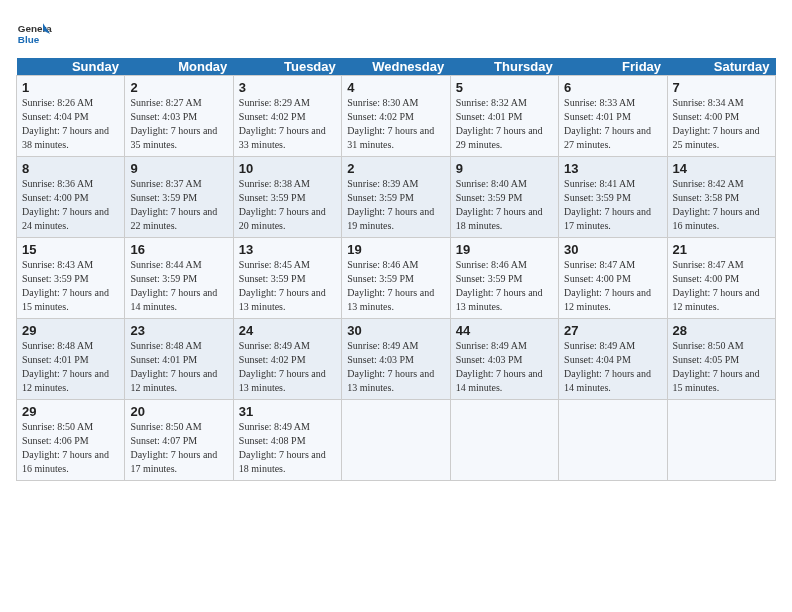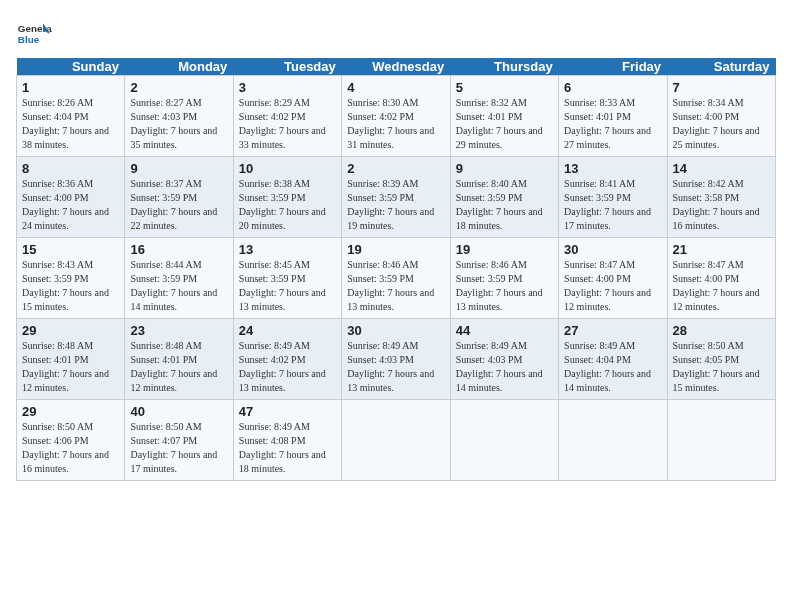--- a/index.html
+++ b/index.html
@@ -172,23 +172,23 @@
         <td><span class="day-num">44</span>
 <span class="day-detail">Sunrise: 8:49 AM<br>Sunset: 4:03 PM<br>Daylight: 7 hours and 14 minutes.</span></td>
         <td><span class="day-num">27</span>
 <span class="day-detail">Sunrise: 8:49 AM<br>Sunset: 4:04 PM<br>Daylight: 7 hours and 14 minutes.</span></td>
         <td><span class="day-num">28</span>
 <span class="day-detail">Sunrise: 8:50 AM<br>Sunset: 4:05 PM<br>Daylight: 7 hours and 15 minutes.</span></td>
       </tr>
       <tr>
         <td><span class="day-num">29</span>
 <span class="day-detail">Sunrise: 8:50 AM<br>Sunset: 4:06 PM<br>Daylight: 7 hours and 16 minutes.</span></td>
-        <td><span class="day-num">40</span>
+        <td><span class="day-num">20</span>
 <span class="day-detail">Sunrise: 8:50 AM<br>Sunset: 4:07 PM<br>Daylight: 7 hours and 17 minutes.</span></td>
-        <td><span class="day-num">47</span>
+        <td><span class="day-num">31</span>
 <span class="day-detail">Sunrise: 8:49 AM<br>Sunset: 4:08 PM<br>Daylight: 7 hours and 18 minutes.</span></td>
         <td class="empty-cell"></td>
         <td class="empty-cell"></td>
         <td class="empty-cell"></td>
         <td class="empty-cell"></td>
       </tr>
     </tbody>
 </table>
 
 </body></html>

